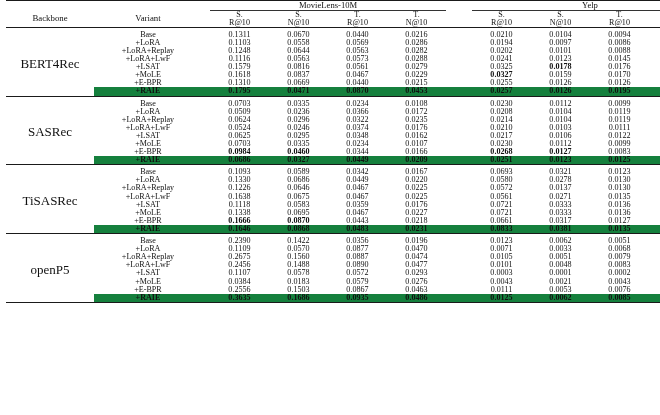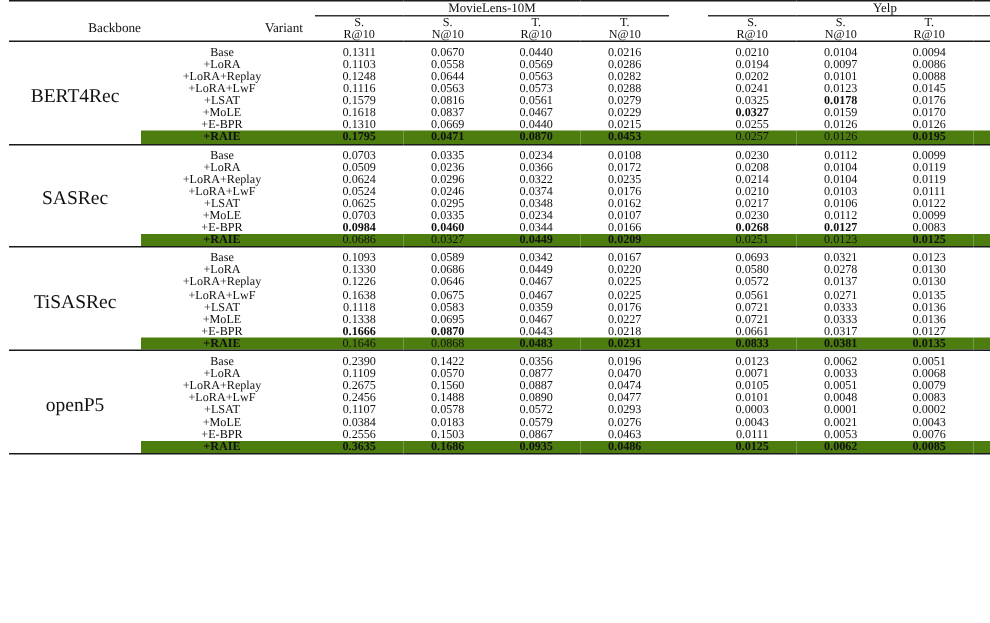--- a/index.html
+++ b/index.html
@@ -67,21 +67,21 @@
     font-size: 8.1px;
     padding: 2.5px 0 0.5px 0;
   }
   .colhead-sub {
     text-align: center;
     font-size: 8.1px;
     padding: 0 0 3px 0;
   }
 
   .hdr-backbone, .hdr-variant {
-    text-align: right;
+    text-align: center;
     font-weight: bold;
     font-size: 8.8px;
   }
 
   td.backbone-cell {
     text-align: center;
     font-weight: bold;
     font-size: 13px;
   }
   td.variant-cell {
@@ -90,24 +90,24 @@
     padding: 1.05px 0;
   }
   td.num {
     text-align: center;
     font-size: 8.1px;
     padding: 1.05px 0;
     font-variant-numeric: tabular-nums;
   }
   td.num.bold, td.variant-cell.bold { font-weight: bold; }
 
-  tr.raie-row td { background: #4d7c0f; }
+  tr.raie-row td { background: #15803d; }
   tr.raie-row td.variant-cell,
   tr.raie-row td.num { font-weight: bold; }
-  tr.raie-row td.num.nb { font-weight: normal; }
+  tr.raie-row td.num.nb { font-weight: bold; }
 </style>
 </head>
 <body>
 
 <div id="table-wrap">
   <table class="results">
     <colgroup>
       <col class="c-backbone">
         <col class="c-variant">
         <col class="c-gapA">

